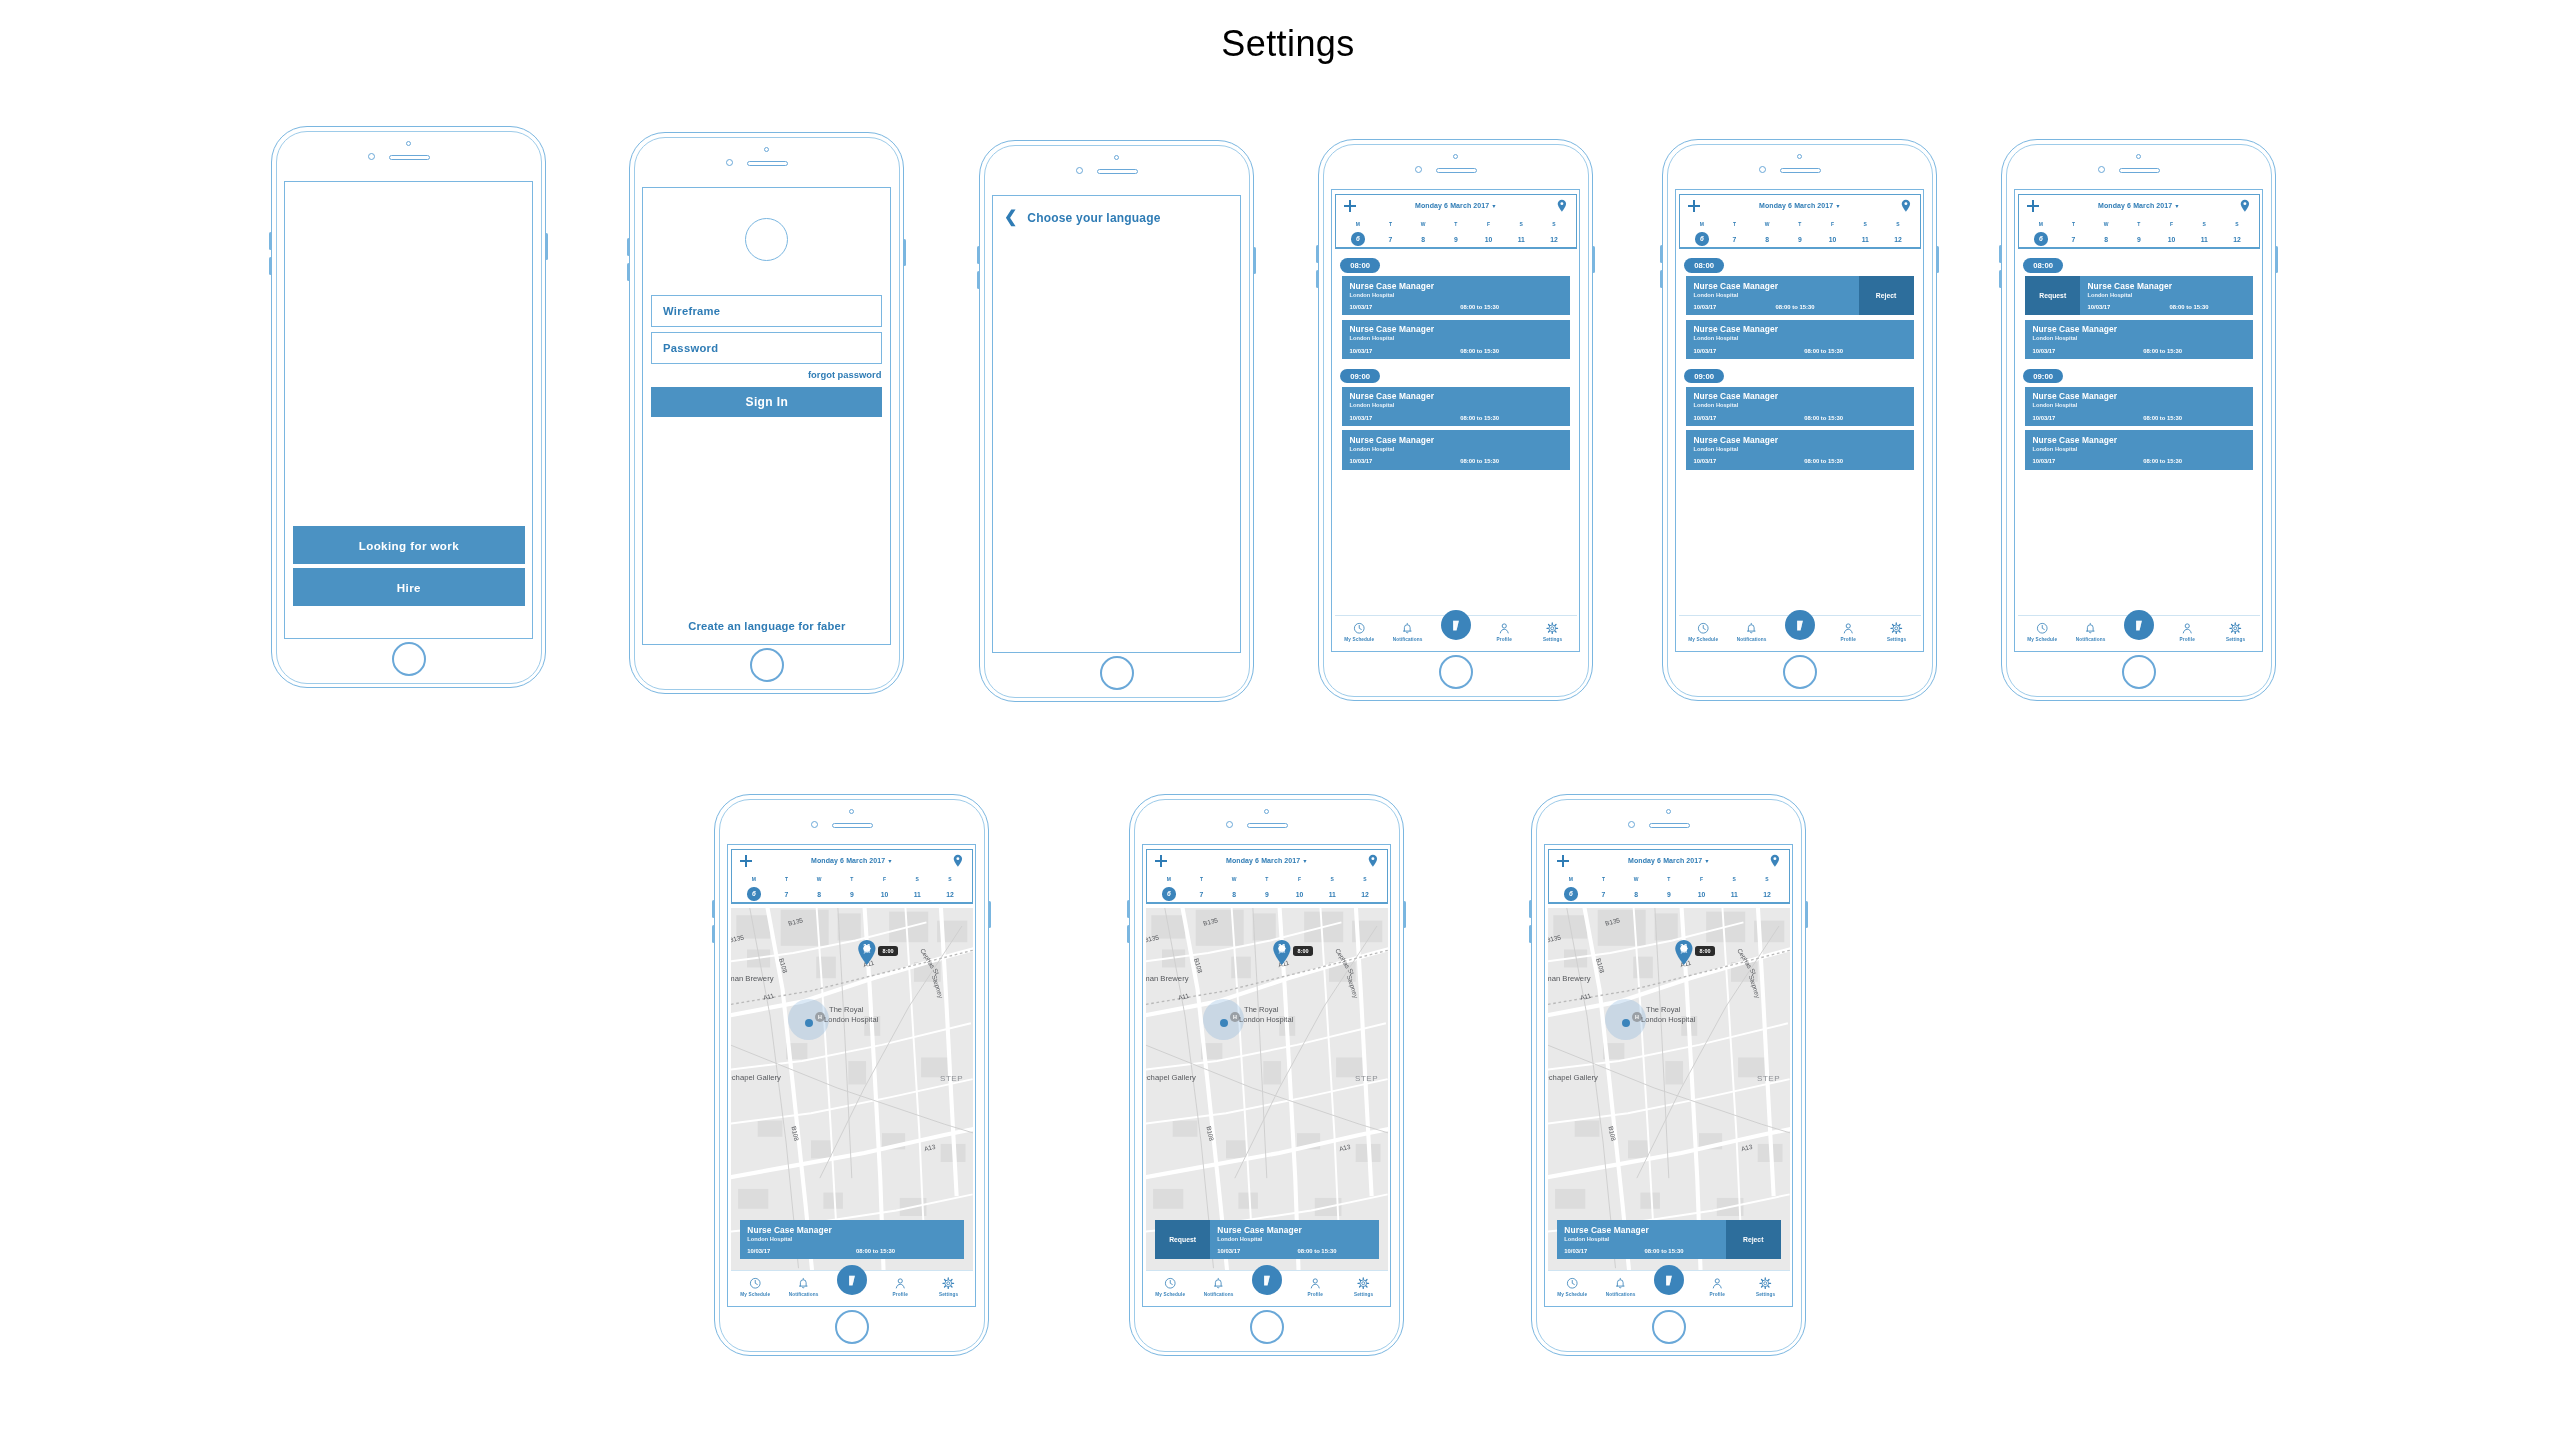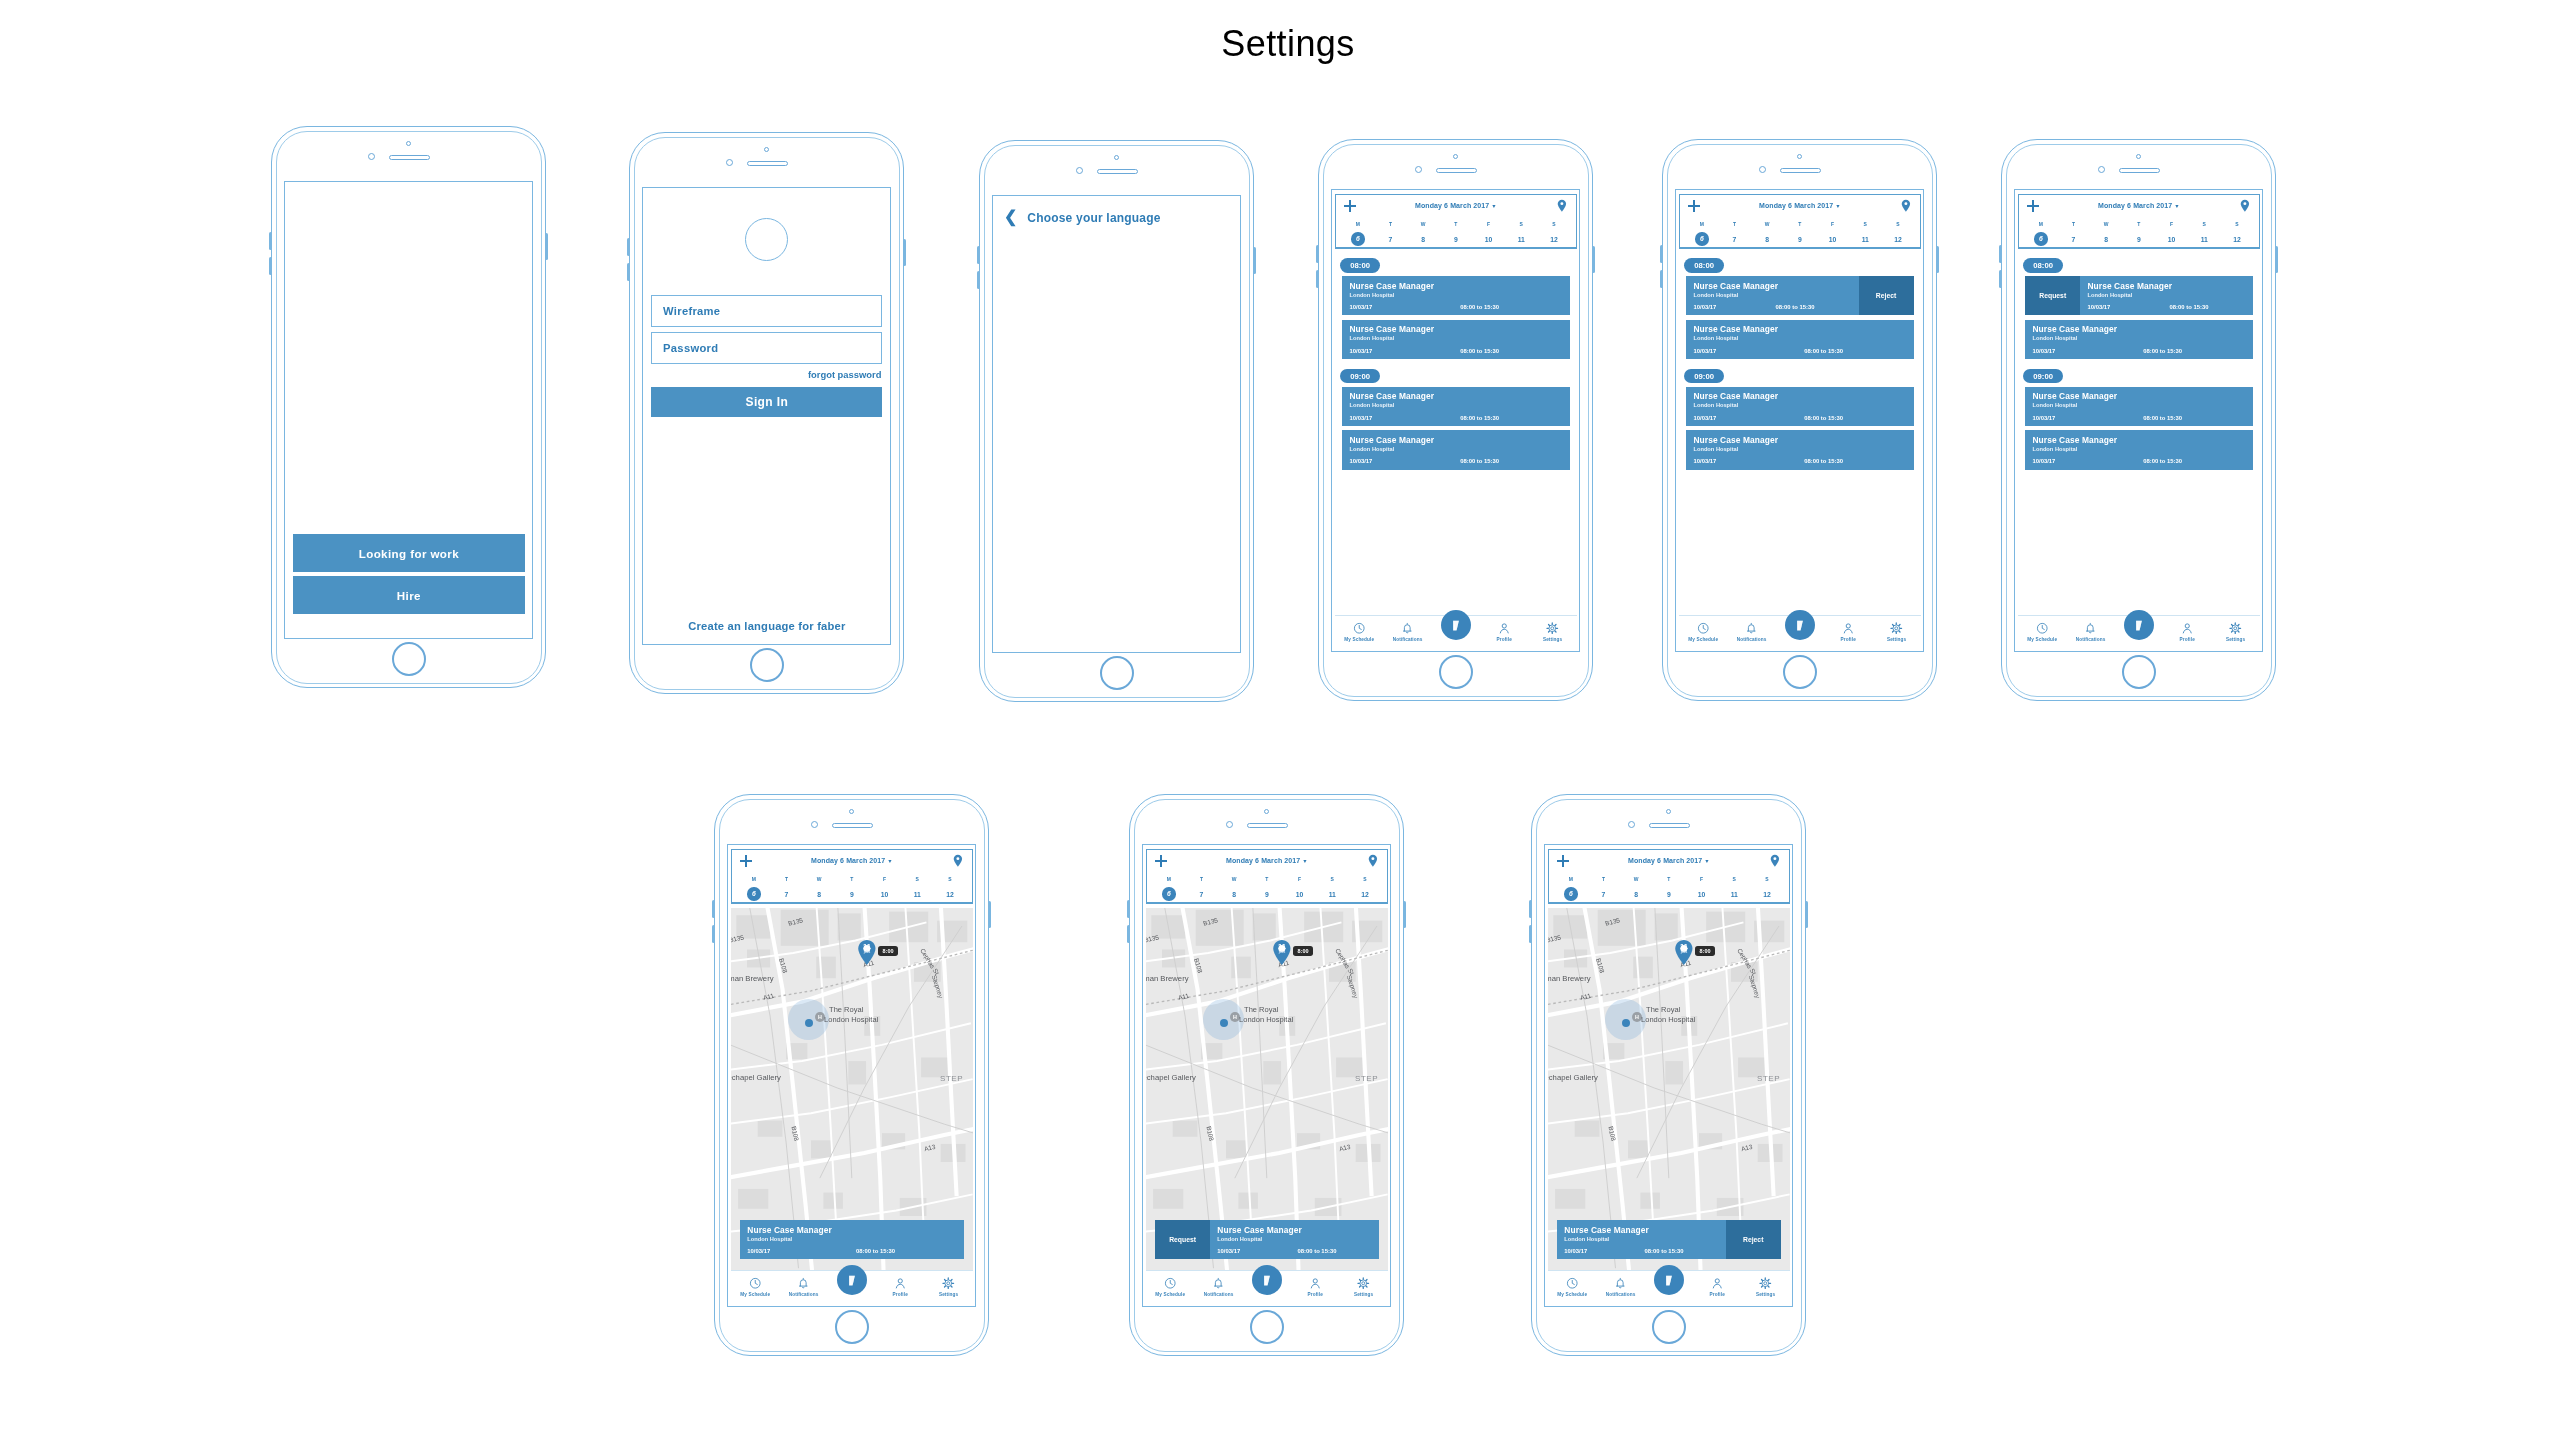--- a/index.html
+++ b/index.html
@@ -111,21 +111,21 @@
   .role-btn {
     background: #4b92c3;
     color: #ffffff;
     font-size: 11.6px;
     font-weight: bold;
     text-align: center;
     padding: 12.5px 0;
     margin-bottom: 3.6px;
     letter-spacing: 0.4px;
   }
-  .role-btn:last-child { margin-bottom: 0; }
+  .role-btn:last-child { margin-bottom: 8px; }
 
   
   .avatar-circle {
     position: absolute;
     top: 30px; left: 50%;
     margin-left: -21.5px;
     width: 43px; height: 43px;
     border: 1.3px solid #7ab6e0;
     border-radius: 50%;
   }

